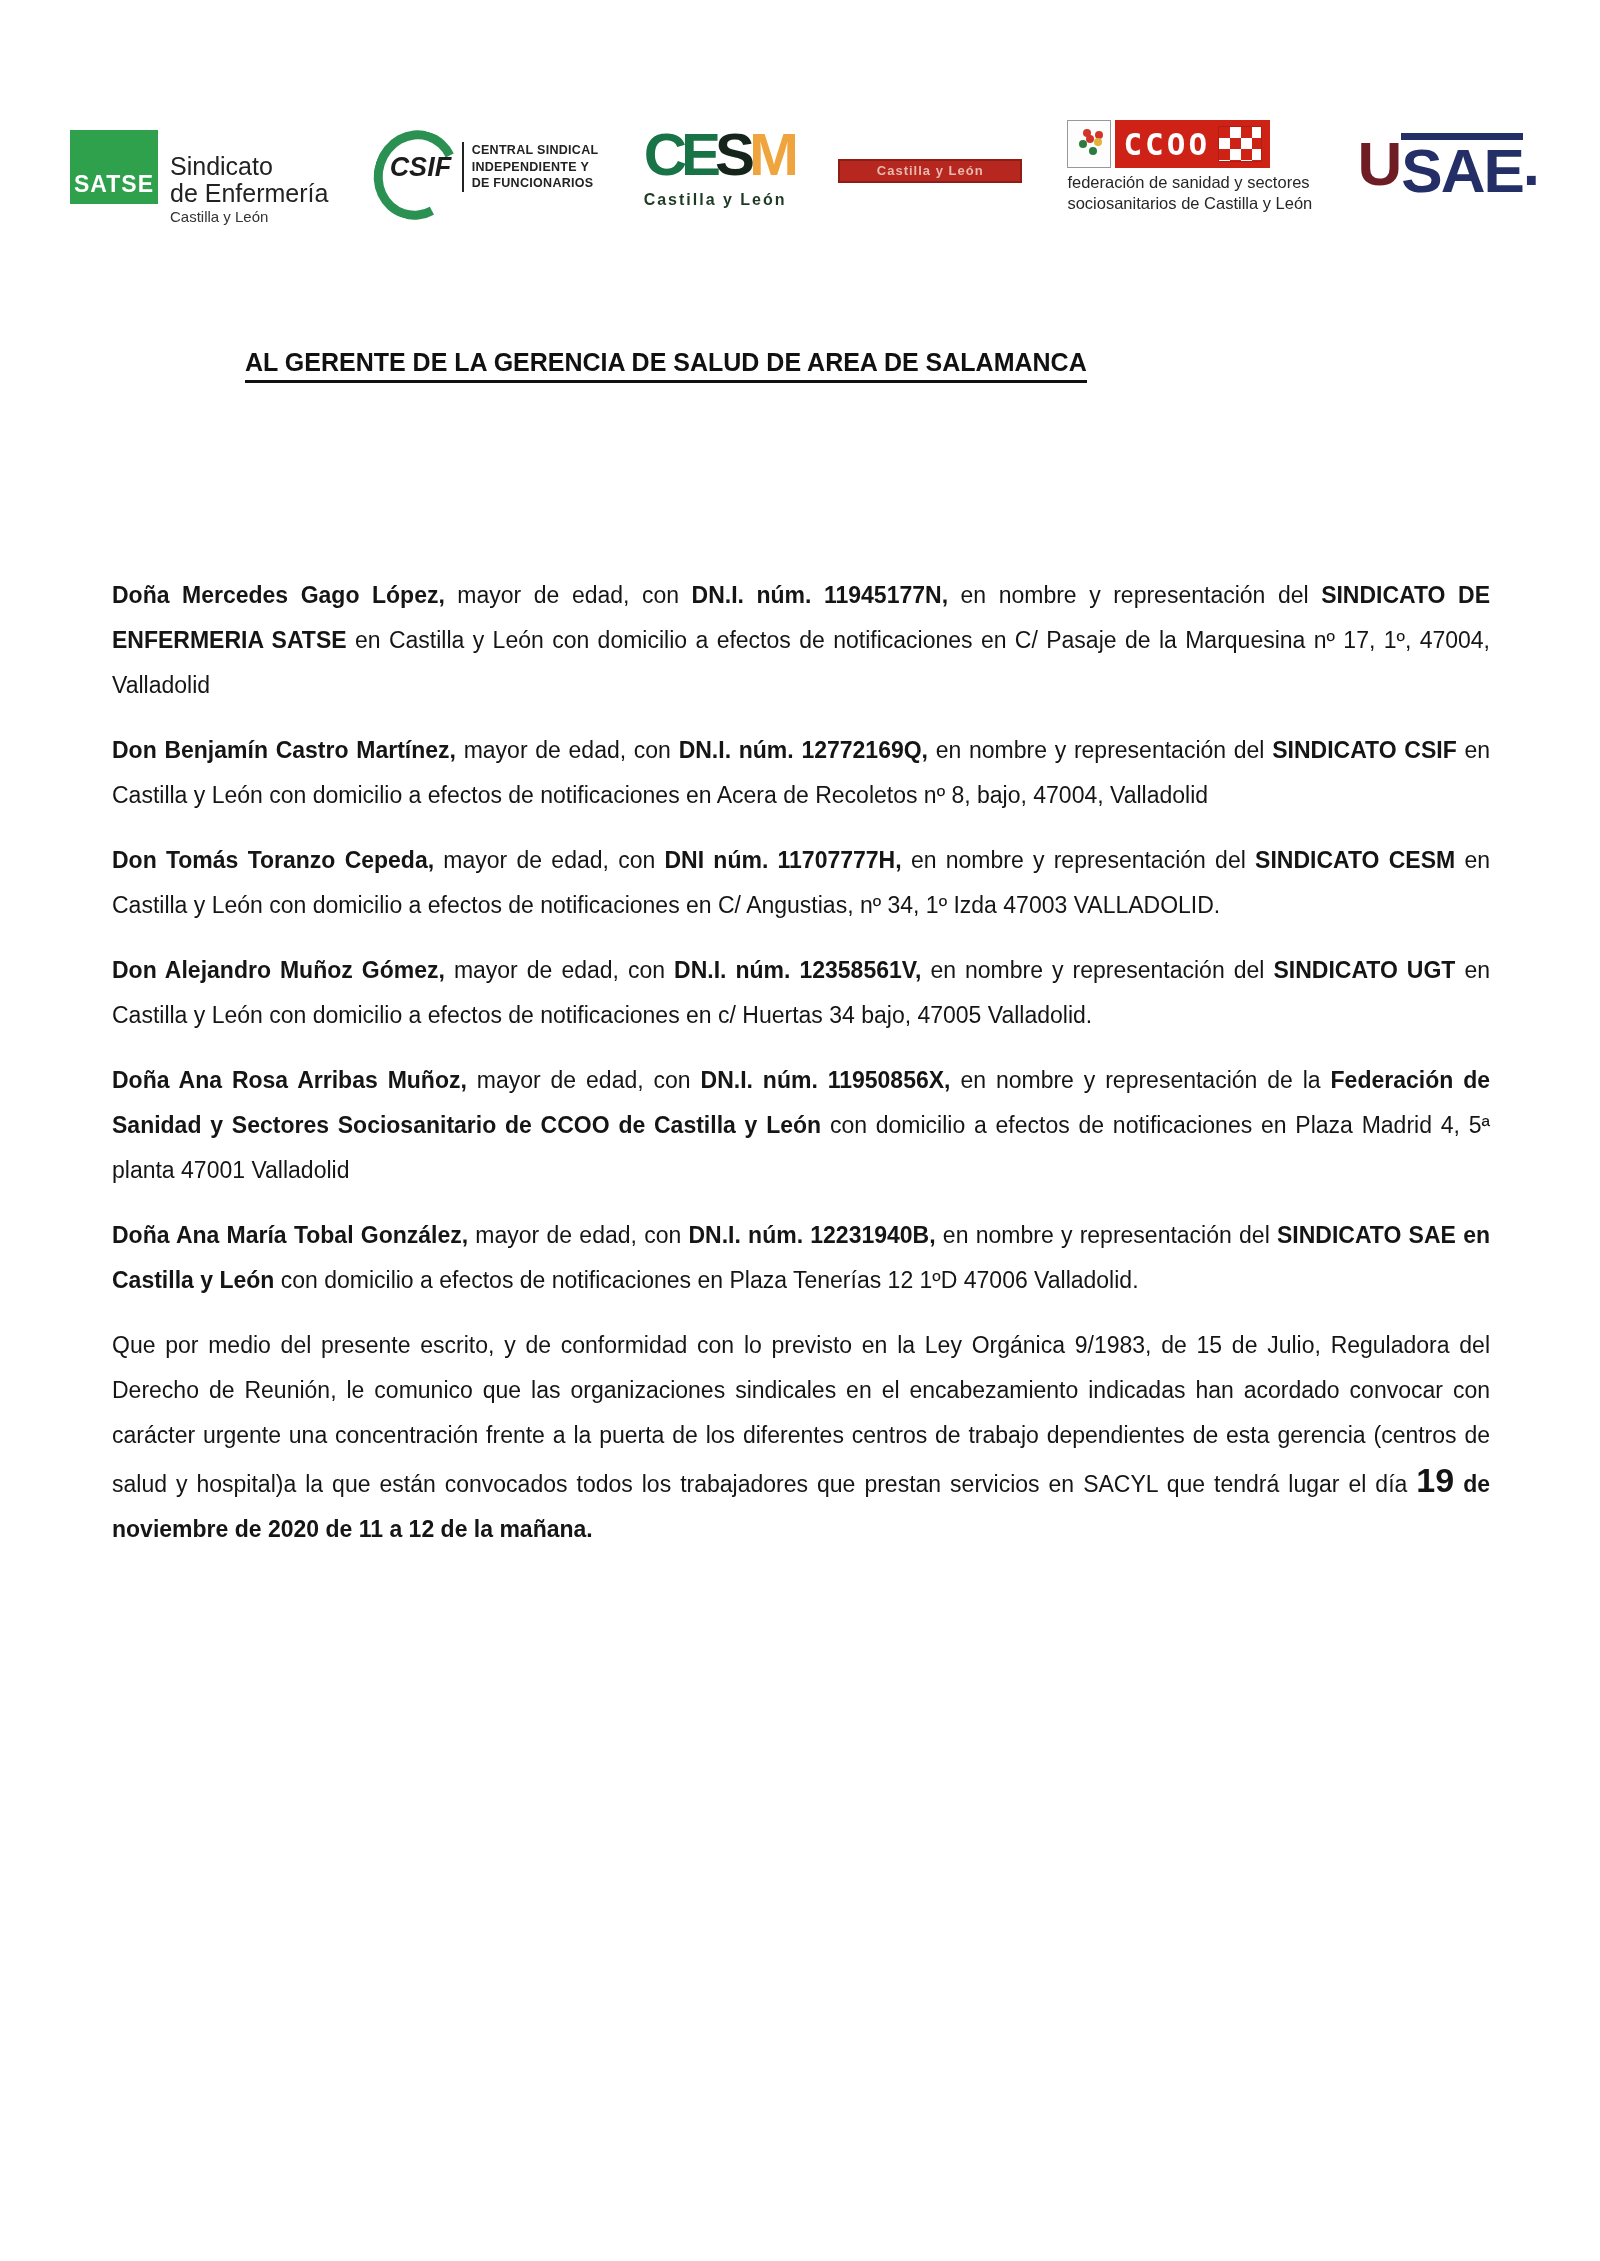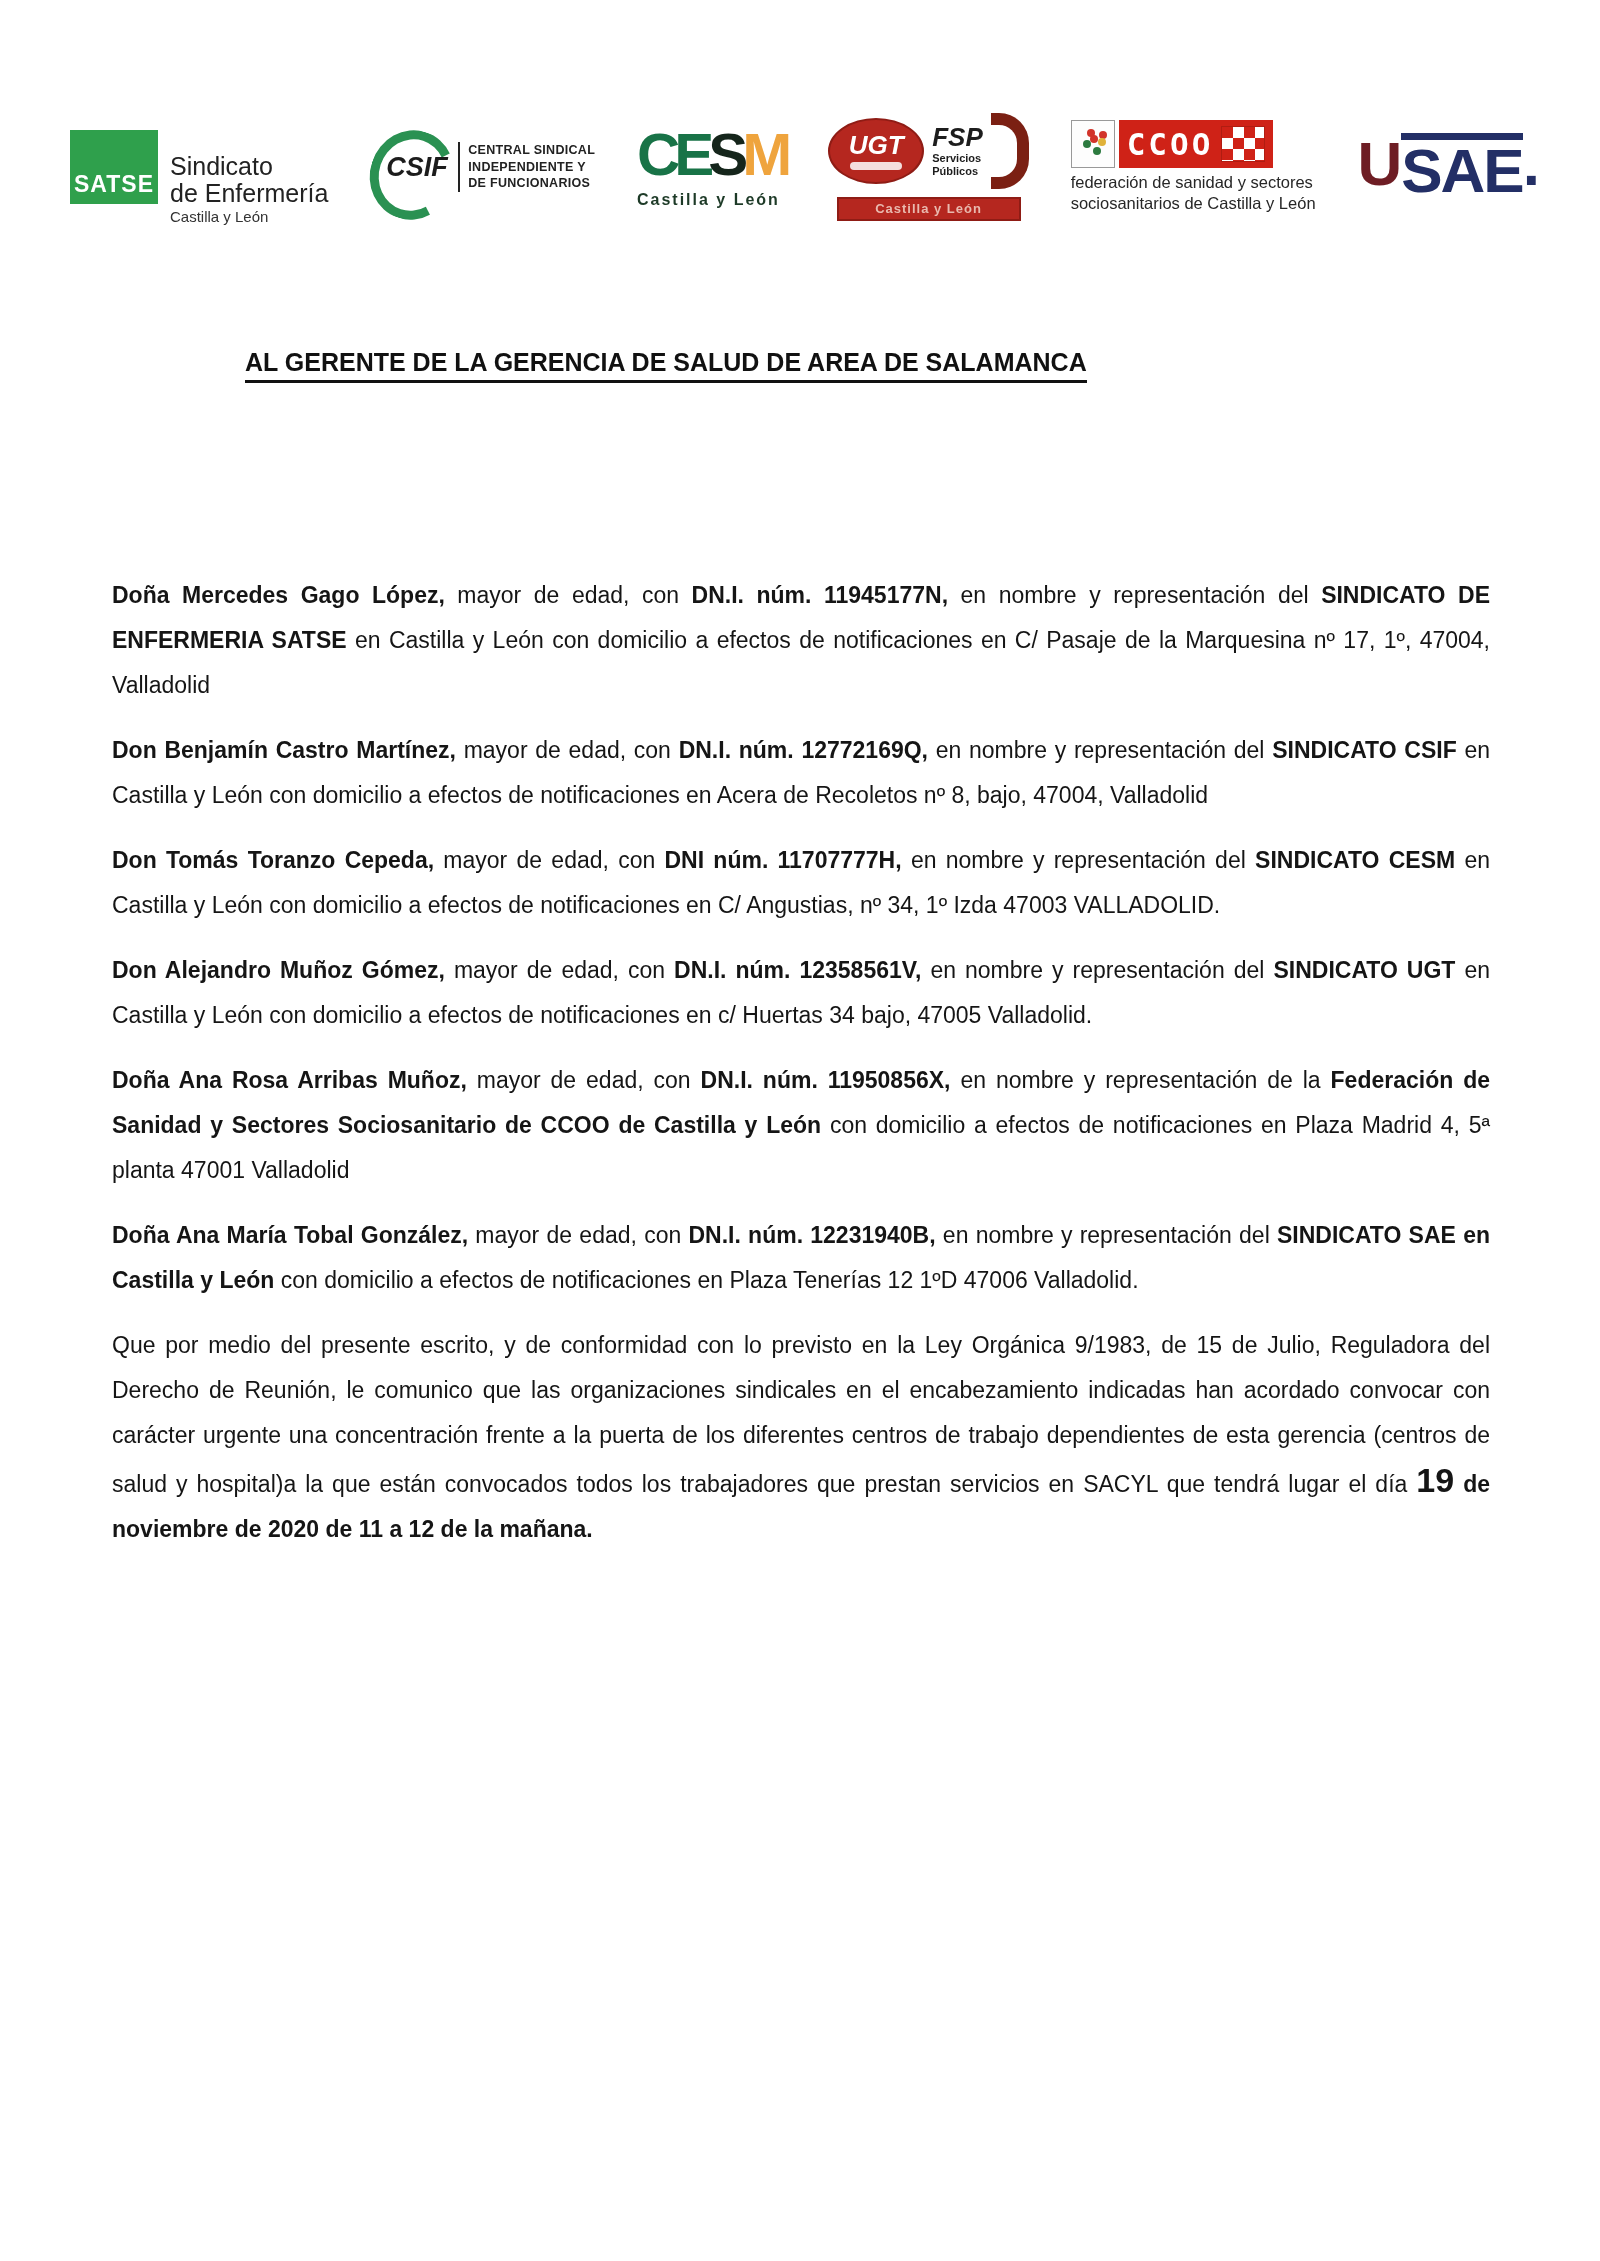--- a/index.html
+++ b/index.html
@@ -166,34 +166,20 @@
     </div>
 
     <div class="logo cesm">
       <div class="cesm-letters">
         <span class="cesm-ce">CE</span><span class="cesm-s">S</span><span class="cesm-m">M</span>
       </div>
       <div class="cesm-caption">Castilla y León</div>
     </div>
 
     <div class="logo ugt">
-      <div class="ugt-row">
-        <div class="ugt-oval">
-          <span class="ugt-word">UGT</span>
-          <span class="ugt-hands"></span>
-        </div>
-        <div class="fsp">
-          <div class="fsp-big">FSP</div>
-          <div class="fsp-small">
-            <div>Servicios</div>
-            <div>Públicos</div>
-          </div>
-        </div>
-        <div class="ugt-bracket"></div>
-      </div>
       <div class="ugt-banner">Castilla y León</div>
     </div>
 
     <div class="logo ccoo">
       <div class="ccoo-row">
         <div class="ccoo-flower">
           <span class="ccoo-petals"></span>
         </div>
         <div class="ccoo-box">
           <span class="ccoo-word">CCOO</span>

